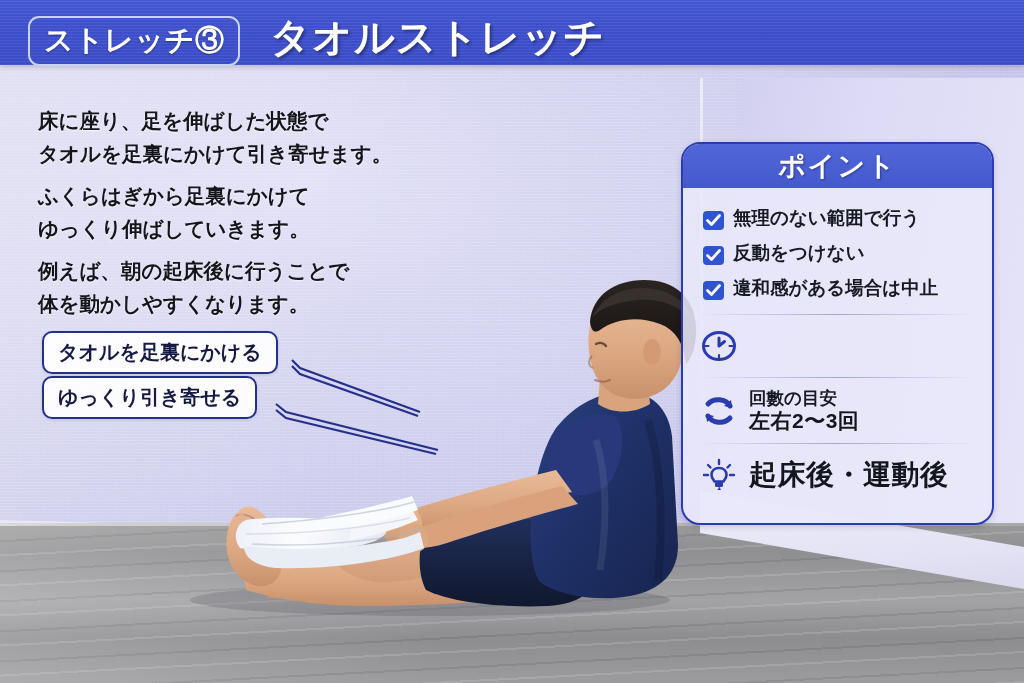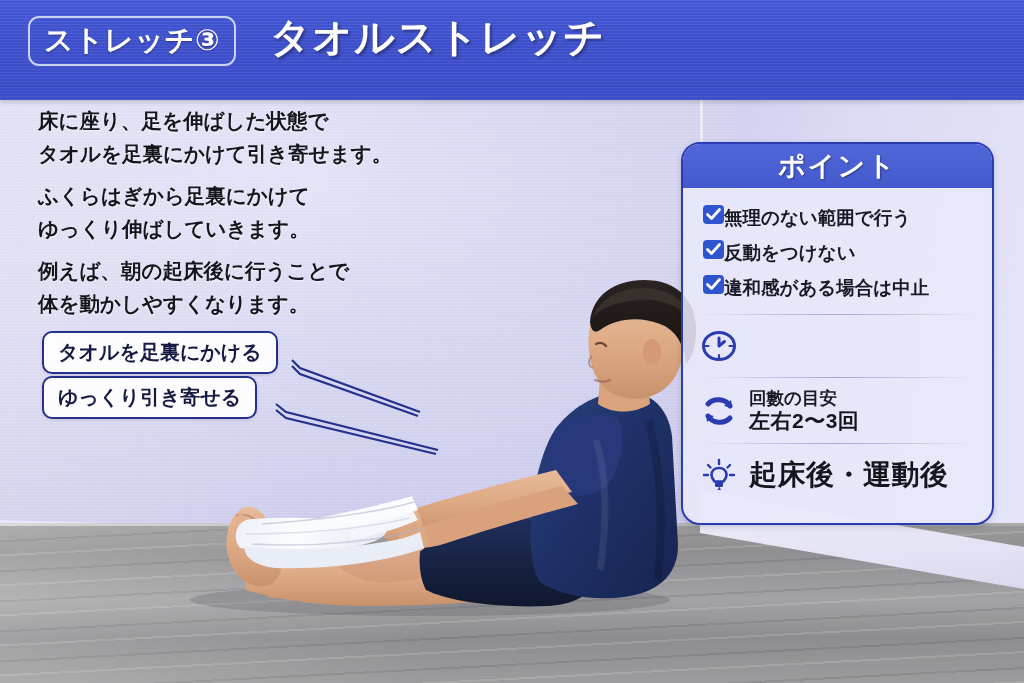--- a/index.html
+++ b/index.html
@@ -70,23 +70,24 @@
   .floor-edge{
     position:absolute;left:0;top:0;width:100%;height:3px;
     background:linear-gradient(90deg,rgba(255,255,255,.5),rgba(255,255,255,.15));
   }
 
   
   .person{position:absolute;left:0;top:0;width:1024px;height:683px;}
 
   
   .header{
-    position:absolute;left:0;top:0;width:1024px;height:100px;
+    position:absolute;left:0;top:0;width:1024px;height:65px;
     background:linear-gradient(180deg,#4458d4 0%,#3d4fcb 45%,#3a4cc6 100%);
     box-shadow:0 2px 5px rgba(0,0,0,.18);
+    font-family:Liberation Serif, serif;
   }
   .header-texture{
     position:absolute;inset:0;
     background-image:repeating-linear-gradient(0deg,rgba(255,255,255,.07) 0px,rgba(255,255,255,.07) 1px,rgba(0,0,0,0) 1px,rgba(0,0,0,0) 3px);
   }
   .badge{
     position:absolute;left:28px;top:16px;height:46px;
     display:flex;align-items:center;padding:0 14px;
     border:2px solid #c9d2f7;border-radius:11px;
     color:#ffffff;font-size:29px;font-weight:bold;letter-spacing:.5px;
@@ -131,21 +132,21 @@
     margin-top:28px;
   }
   .panel-header{
     height:44px;background:linear-gradient(180deg,#5066d8 0%,#4459cd 100%);
     display:flex;align-items:center;justify-content:center;
     color:#fff;font-size:27px;font-weight:bold;letter-spacing:2px;
     text-shadow:1px 1px 2px rgba(0,0,0,.35);
   }
   .panel-body{padding:12px 0 0 0;}
   .check-row{
-    display:flex;align-items:flex-start;
+    display:flex;align-items:flex-end;gap:9px;
     padding:5px 10px 5px 20px;
   }
   .checkbox{
     width:21px;height:19px;flex:0 0 auto;border-radius:4px;
     background:#2f54cf;position:relative;
   }
   .checkbox svg{position:absolute;left:2px;top:1px;}
   .check-label{color:#171a22;font-size:18.5px;font-weight:bold;white-space:nowrap;}
 
   .divider{height:1px;background:linear-gradient(90deg,rgba(160,165,210,0),rgba(150,155,205,.85),rgba(160,165,210,0));margin:9px 14px;}

